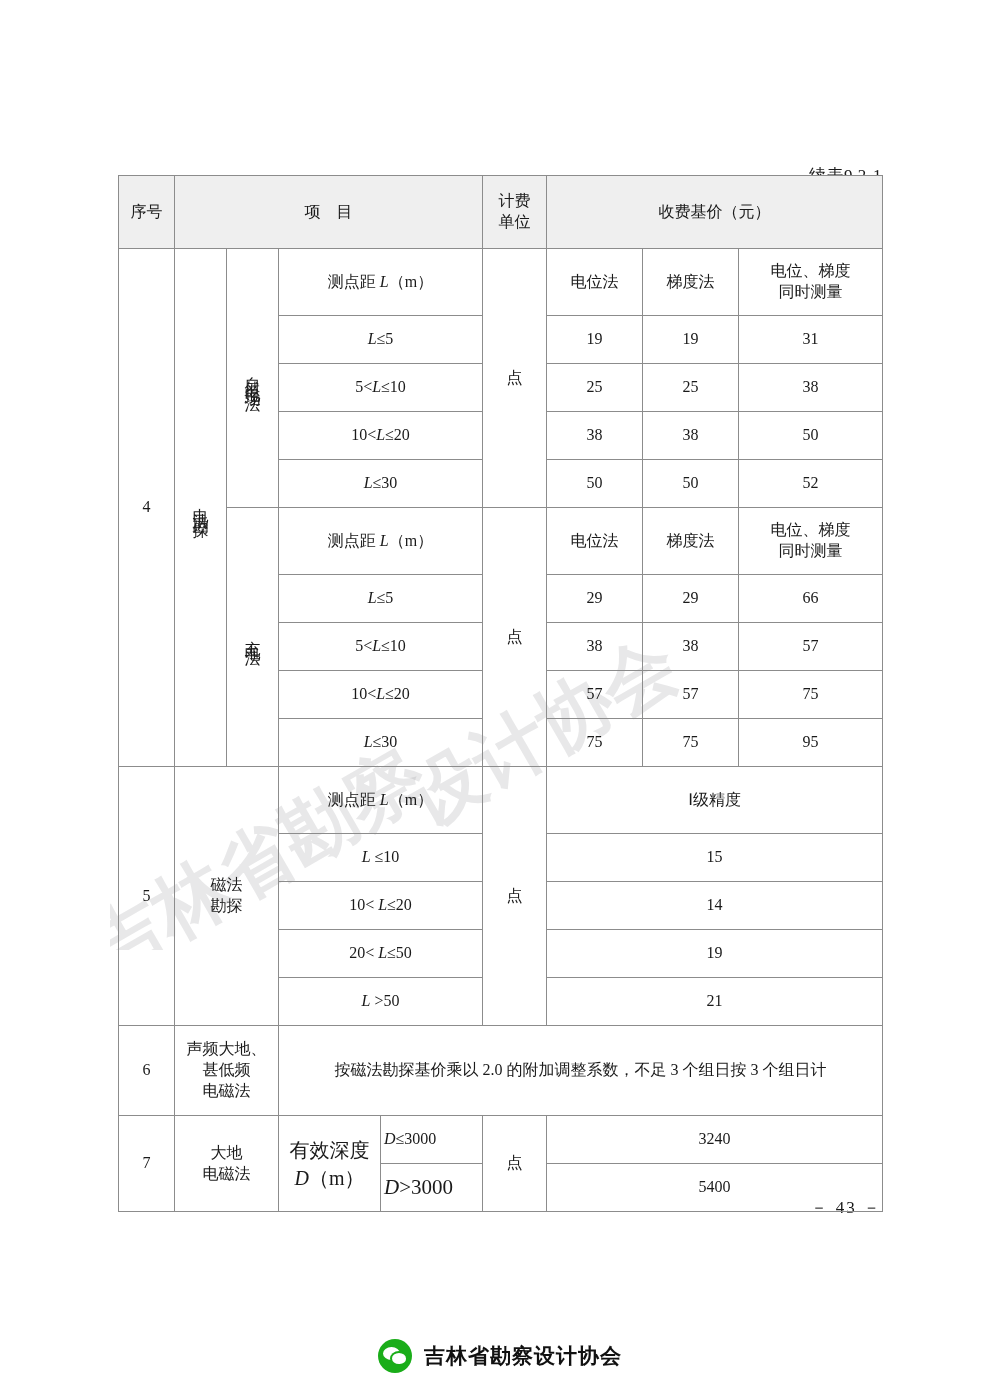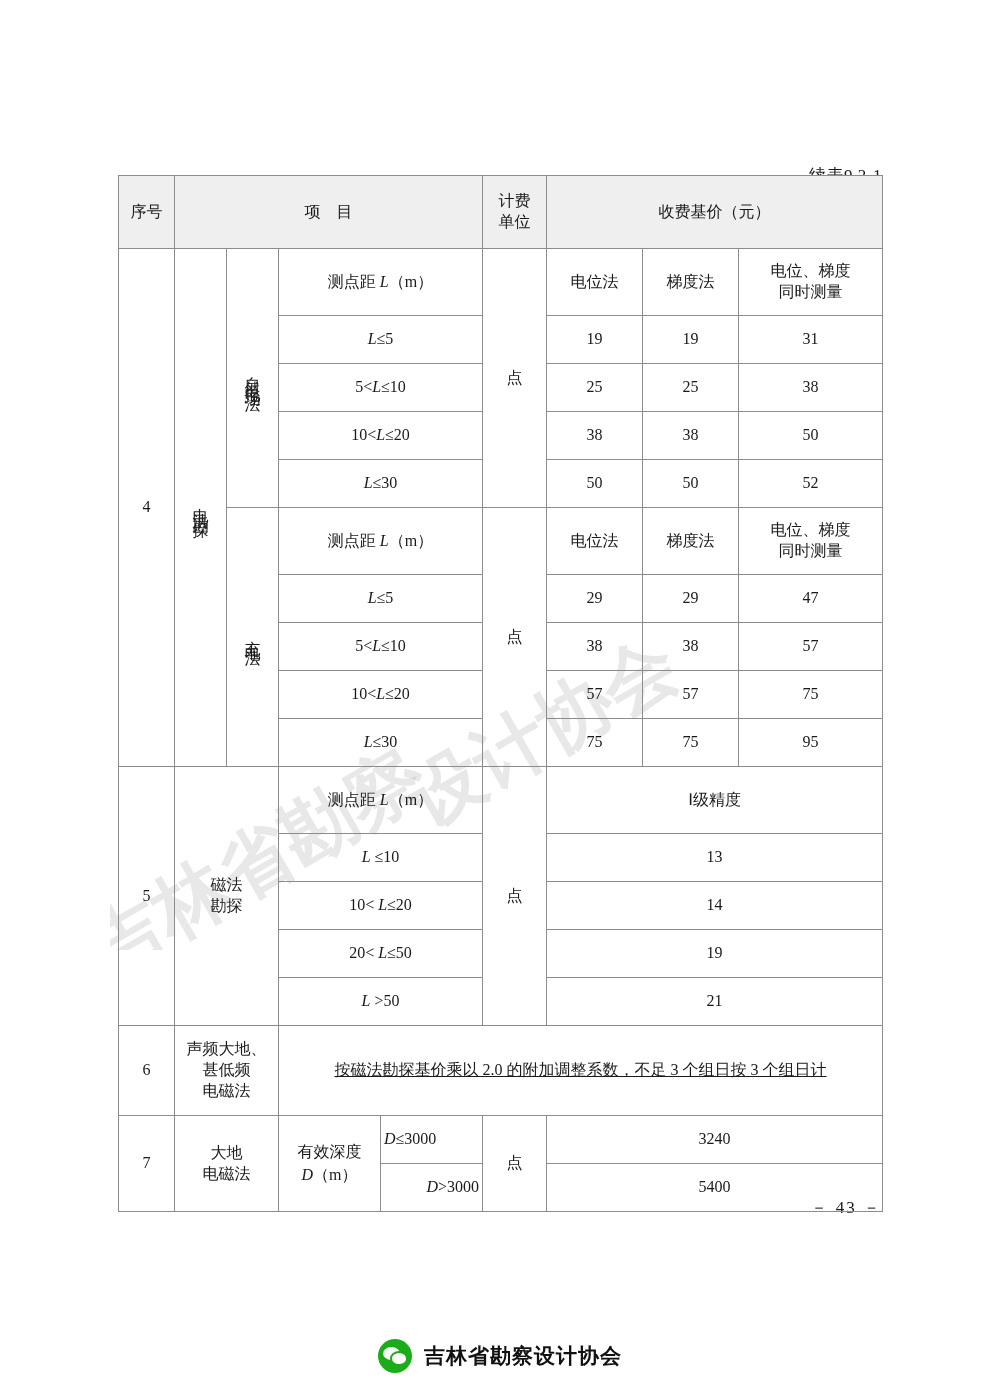--- a/index.html
+++ b/index.html
@@ -91,21 +91,20 @@
     line-height: 1.25;
   }
   .r-h { height: 48px; }
   .r-hh { height: 62px; }
   .ital { font-style: italic; font-family: "Liberation Serif", serif; }
   .left-pad {
     text-align: left;
     padding-left: 14px;
     padding-right: 14px;
     line-height: 1.75;
-    text-decoration: underline;
   }
   .two-line { line-height: 1.35; }
 
   
   .pagenum {
     position: absolute;
     right: 118px;
     top: 1196px;
     font-size: 17px;
     letter-spacing: 2px;
@@ -226,21 +225,21 @@
         <td class="r-hh">测点距 <span class="ital">L</span>（m）</td>
         <td rowspan="5">点</td>
         <td class="r-hh">电位法</td>
         <td class="r-hh">梯度法</td>
         <td class="r-hh two-line">电位、梯度<br>同时测量</td>
       </tr>
       <tr class="r-h">
         <td><span class="ital">L</span>≤5</td>
         <td>29</td>
         <td>29</td>
-        <td>47</td>
+        <td>66</td>
       </tr>
       <tr class="r-h">
         <td>5&lt;<span class="ital">L</span>≤10</td>
         <td>38</td>
         <td>38</td>
         <td>57</td>
       </tr>
       <tr class="r-h">
         <td>10&lt;<span class="ital">L</span>≤20</td>
         <td>57</td>
@@ -256,21 +255,21 @@
 
       <tr>
         <td rowspan="5">5</td>
         <td colspan="2" rowspan="5" class="two-line">磁法<br>勘探</td>
         <td class="r-hh">测点距 <span class="ital">L</span>（m）</td>
         <td rowspan="5">点</td>
         <td colspan="3" class="r-hh">Ⅰ级精度</td>
       </tr>
       <tr class="r-h">
         <td><span class="ital">L</span> ≤10</td>
-        <td colspan="3">13</td>
+        <td colspan="3">15</td>
       </tr>
       <tr class="r-h">
         <td>10&lt; <span class="ital">L</span>≤20</td>
         <td colspan="3">14</td>
       </tr>
       <tr class="r-h">
         <td>20&lt; <span class="ital">L</span>≤50</td>
         <td colspan="3">19</td>
       </tr>
       <tr class="r-h">
@@ -288,25 +287,25 @@
         <td rowspan="2">7</td>
         <td colspan="2" rowspan="2" class="two-line">大地<br>电磁法</td>
         <td rowspan="2" style="padding:0">
           <table style="border-collapse:collapse; width:100%; table-layout:fixed;">
             <colgroup>
                   <col style="width:50%">
                   <col style="width:50%">
                 </colgroup>
             <tbody>
                   <tr>
-              <td rowspan="2" style="border:0; border-right:1px solid #8c8c8c; font-size:16px; text-align:center; line-height:1.4;">有效深度<br><span class="ital">D</span>（m）</td>
+              <td rowspan="2" style="border:0; border-right:1px solid #8c8c8c; font-size:20px; text-align:center; line-height:1.4;">有效深度<br><span class="ital">D</span>（m）</td>
               <td style="border:0; border-bottom:1px solid #8c8c8c; height:43px; font-size:16px; text-align:left;"><span class="ital">D</span>≤3000</td>
             </tr>
             <tr>
-              <td style="border:0; height:43px; font-size:16px; text-align:right;"><span class="ital">D</span>&gt;3000</td>
+              <td style="border:0; height:43px; font-size:21px; text-align:left;"><span class="ital">D</span>&gt;3000</td>
             </tr>
           </tbody>
               </table>
         </td>
         <td rowspan="2">点</td>
         <td colspan="3">3240</td>
       </tr>
       <tr style="height:44px">
         <td colspan="3">5400</td>
       </tr>

